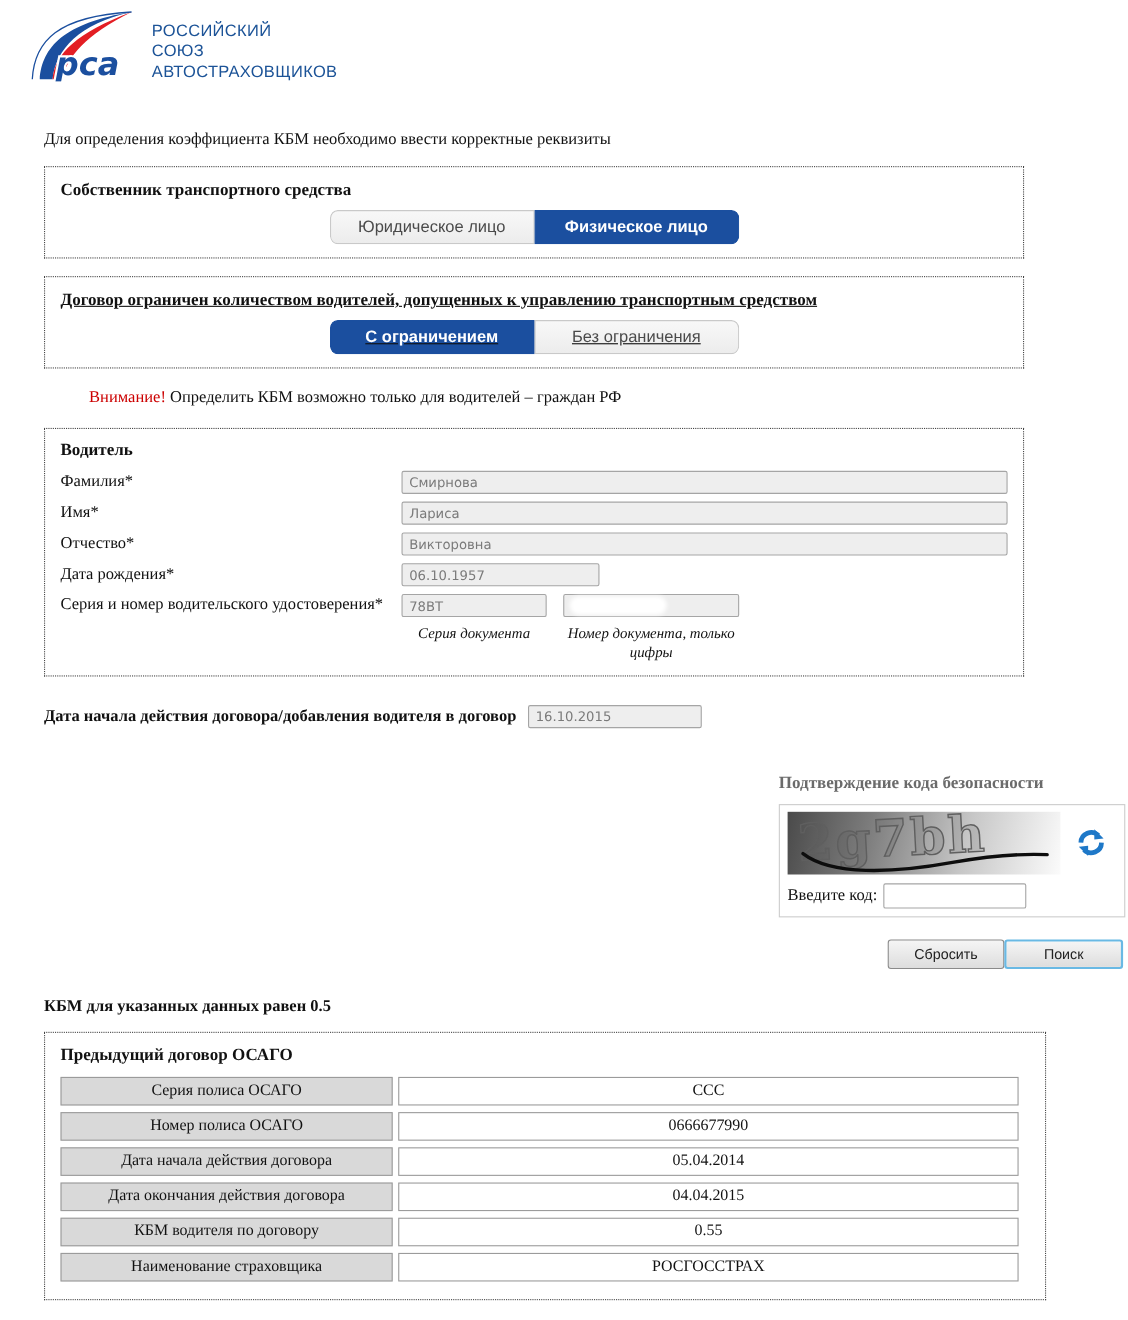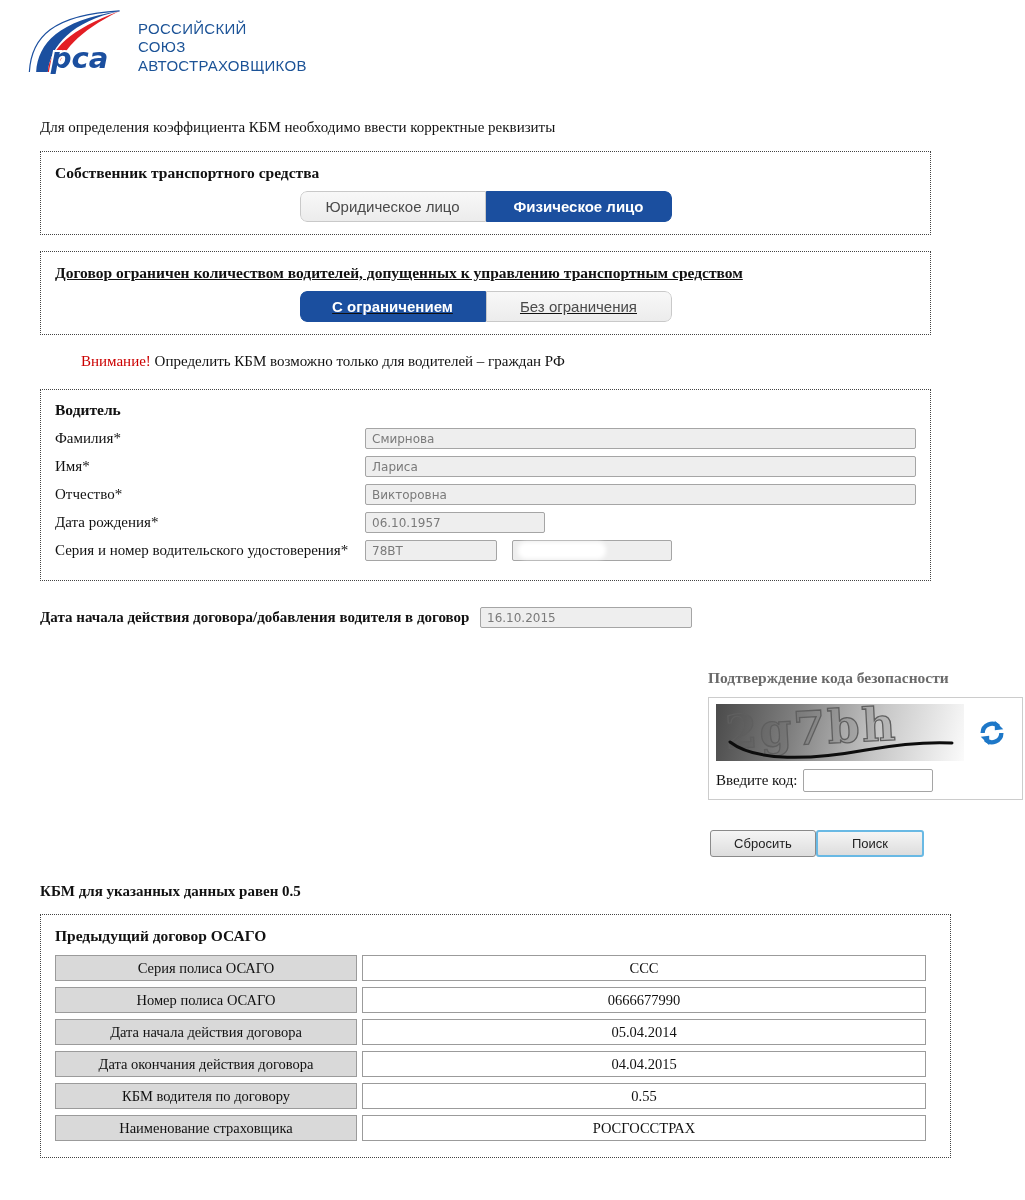--- a/index.html
+++ b/index.html
@@ -78,21 +78,21 @@
   .caption-spacer { width:310px; flex:0 0 auto; }
   .caption {
     font-style:italic; font-size:13.5px; text-align:center; line-height:1.25;
   }
   .cap-series { width:132px; }
   .cap-number { width:168px; margin-left:11px; }
 
   
   .start-date-row { display:flex; align-items:center; margin-top:26px; }
   .start-date-label { font-size:15px; font-weight:bold; width:440px; }
-  .start-date-row .txt-input { width:212px; }
+  .start-date-row .txt-input { width:158px; }
 
   
   .captcha-col { width:315px; margin-left:auto; margin-top:41px; margin-right:-38px; }
   .captcha-title { font-size:15.5px; font-weight:bold; color:#6b6b6b; }
   .captcha-panel {
     border:1px solid #cccccc; margin-top:10px; padding:6px 7px 7px 7px;
     background:#ffffff;
   }
   .captcha-top { display:flex; align-items:center; }
   .captcha-img {
@@ -103,22 +103,22 @@
   .captcha-bottom { display:flex; align-items:center; margin-top:8px; }
   .captcha-label { font-size:15px; }
   .captcha-input {
     width:130px; height:23px; margin-left:6px;
     border:1px solid #a5a5a5; border-radius:2px; background:#fff;
     font-family:"DejaVu Sans", sans-serif; font-size:13px; padding:2px 5px; outline:none;
   }
 
   
   .btn-row {
-    width:315px; margin-left:auto; margin-right:-38px; margin-top:30px;
-    display:flex; justify-content:flex-start; padding:0 2px;
+    width:315px; margin-left:auto; margin-right:-38px; margin-top:20px;
+    display:flex; justify-content:flex-end; padding:0 2px;
   }
   .btn {
     font-family:"Liberation Sans", sans-serif; font-size:13px; color:#222;
     background:linear-gradient(#f5f5f5,#dddddd);
     border:1px solid #8a8a8a; border-radius:3px;
     padding:4px 0; width:106px; text-align:center; cursor:pointer;
   }
   .btn-search { border:2px solid #69b9e4; width:108px; }
 
   
@@ -203,20 +203,25 @@
 
     <div class="f-row">
       <div class="f-label">Серия и номер водительского удостоверения*</div>
       <input class="txt-input w-series" readonly="" value="78ВТ" style="">
       <span class="num-wrap">
         <input class="txt-input w-number" readonly="" value="" style="">
         <span class="redaction" style="left:21px;"></span>
       </span>
     </div>
 
+    <div class="caption-row">
+      <div class="caption-spacer"></div>
+      <div class="caption cap-series">Серия документа</div>
+      <div class="caption cap-number">Номер документа, только цифры</div>
+    </div>
   </div>
 
   <div class="start-date-row">
     <div class="start-date-label">Дата начала действия договора/добавления водителя в договор</div>
     <input class="txt-input" readonly="" value="16.10.2015" style="">
   </div>
 
   <div class="captcha-col">
     <div class="captcha-title">Подтверждение кода безопасности</div>
     <div class="captcha-panel">

